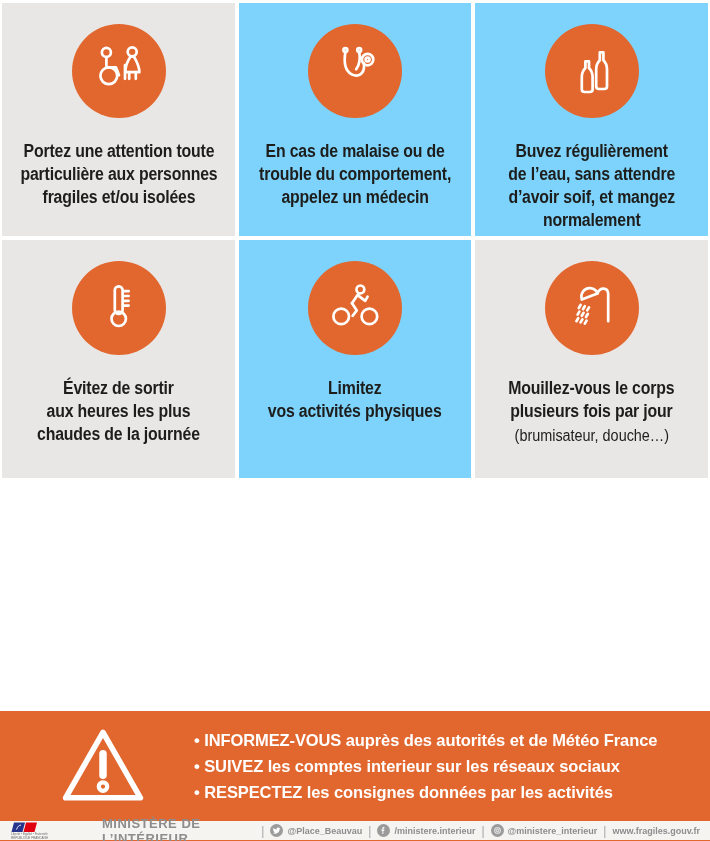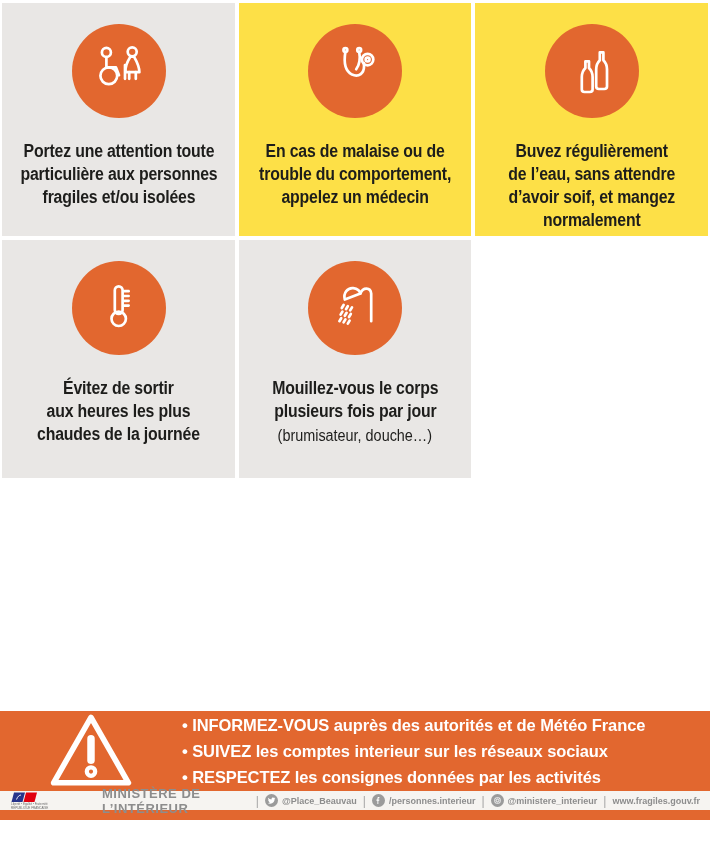--- a/index.html
+++ b/index.html
@@ -12,21 +12,21 @@
   .grid{
     display:grid;
     grid-template-columns:233px 232px 233px;
     grid-template-rows:233px 238px 227px;
     gap:4px;
     padding:3px 2px 0 2px;
     background:#ffffff;
   }
   .cell{display:flex;flex-direction:column;align-items:center;text-align:center;}
   .cell.gray{background:#e9e7e5;}
-  .cell.white{background:#fde047;}
+  .cell.white{background:#7dd3fc;}
   .icon-circle{
     width:94px;height:94px;border-radius:50%;
     background:#e2672f;flex:0 0 auto;
     display:flex;align-items:center;justify-content:center;
     margin-top:21px;
   }
   .icon-circle svg{width:60px;height:60px;}
   .ic{stroke:#ffffff;fill:none;stroke-width:4.5;stroke-linecap:round;stroke-linejoin:round;}
   .headline{
     font-size:18px;font-weight:bold;line-height:23px;letter-spacing:-0.2px;
@@ -45,22 +45,22 @@
   }
   .photo-title{
     position:absolute;left:0;right:0;bottom:12px;text-align:center;
     transform:scaleX(0.82);transform-origin:50% 100%;
     color:#17171f;
   }
   .photo-title .l1{font-size:34px;font-weight:400;line-height:36px;letter-spacing:0.5px;}
   .photo-title .l2{font-size:36px;font-weight:700;line-height:38px;letter-spacing:0.5px;}
   
   .banner{
-    margin-top:2px;height:80px;background:#e2672f;
-    display:flex;align-items:center;padding-left:44px;box-sizing:border-box;
+    margin-top:2px;height:110px;background:#e2672f;
+    display:flex;align-items:center;padding-left:56px;box-sizing:border-box;
   }
   .tri{width:94px;height:86px;margin-right:44px;flex:0 0 auto;}
   .tri svg{width:94px;height:86px;}
   .bullets{color:#ffffff;font-size:16.5px;font-weight:bold;line-height:26px;letter-spacing:-0.1px;}
   
   .footer{
     height:19px;background:#f6f4f1;
     display:flex;align-items:center;justify-content:space-between;
     padding:0 10px;box-sizing:border-box;
   }
@@ -145,20 +145,36 @@
           <path d="M58,38 L66,38"></path>
             <path d="M58,46 L66,46"></path>
         </g>
       </svg>
     </div>
     <div class="headline">Évitez de sortir
 aux heures les plus
 chaudes de la journée</div>
   </div>
 
+  <div class="cell white">
+    <div class="icon-circle">
+      <svg viewBox="0 0 100 100">
+        <g class="ic" stroke-width="4">
+          <circle cx="27" cy="64" r="13"></circle>
+          <circle cx="74" cy="64" r="13"></circle>
+          <circle cx="59" cy="19" r="6.5"></circle>
+          <path d="M56,26 L45,42"></path>
+          <path d="M55,29 L67,38 L71,31"></path>
+          <path d="M45,42 L53,54 L46,63"></path>
+        </g>
+      </svg>
+    </div>
+    <div class="headline">Limitez
+vos activités physiques</div>
+  </div>
 
   <div class="cell gray">
     <div class="icon-circle">
       <svg viewBox="0 0 100 100">
         <g class="ic" stroke-width="4">
           <path d="M33,36 C30,25 38,16 47,17 C54,18 58,21 59,26 Z"></path>
           <path d="M59,26 C63,15 76,15 77,26 L77,72"></path>
           <path d="M31,45 L28,50"></path>
             <path d="M38,47 L35,52"></path>
             <path d="M45,49 L42,54"></path>
@@ -209,21 +225,21 @@
     <svg class="soc-ic" viewBox="0 0 16 16">
       <circle cx="8" cy="8" r="8" fill="#9b9b9b"></circle>
       <path fill="#ffffff" d="M12.8,5.2c-0.35,0.16-0.72,0.26-1.1,0.31c0.4-0.24,0.7-0.62,0.84-1.07c-0.37,0.22-0.78,0.38-1.22,0.47C10.97,4.53,10.47,4.3,9.92,4.3C8.86,4.3,8,5.16,8,6.22c0,0.15,0.02,0.3,0.05,0.44C6.45,6.58,5.03,5.82,4.08,4.66C3.92,4.94,3.82,5.27,3.82,5.62c0,0.67,0.34,1.25,0.85,1.6C4.36,7.21,4.06,7.12,3.8,6.98v0.02c0,0.93,0.66,1.71,1.54,1.88C5.18,8.93,5,8.95,4.83,8.95c-0.12,0-0.24-0.01-0.36-0.03c0.24,0.76,0.95,1.32,1.79,1.33c-0.66,0.51-1.48,0.82-2.38,0.82c-0.15,0-0.31-0.01-0.46-0.03c0.85,0.55,1.86,0.86,2.94,0.86c3.53,0,5.46-2.92,5.46-5.46l-0.01-0.25C12.19,6.01,12.53,5.63,12.8,5.2z"></path>
     </svg>
     <span>@Place_Beauvau</span>
     <span class="sep">|</span>
     <svg class="soc-ic" viewBox="0 0 16 16">
       <circle cx="8" cy="8" r="8" fill="#9b9b9b"></circle>
       <path fill="#ffffff" d="M8.9,8.2 L9.1,6.8 L7.8,6.8 L7.8,5.9 c0-0.4,0.2-0.8,0.82-0.8 L9.15,5.1 L9.15,3.9 C9.15,3.9,8.67,3.82,8.22,3.82 c-0.95,0-1.57,0.58-1.57,1.62 L6.65,6.8 L5.45,6.8 L5.45,8.2 L6.65,8.2 L6.65,12.4 L7.8,12.4 L7.8,8.2 Z"></path>
     </svg>
-    <span>/personnes.interieur</span>
+    <span>/ministere.interieur</span>
     <span class="sep">|</span>
     <svg class="soc-ic" viewBox="0 0 16 16">
       <circle cx="8" cy="8" r="8" fill="#9b9b9b"></circle>
       <rect x="4.7" y="4.7" width="6.6" height="6.6" rx="1.9" fill="none" stroke="#ffffff" stroke-width="1.1"></rect>
       <circle cx="8" cy="8" r="1.6" fill="none" stroke="#ffffff" stroke-width="1.1"></circle>
       <circle cx="10.3" cy="5.8" r="0.55" fill="#ffffff"></circle>
     </svg>
     <span>@ministere_interieur</span>
     <span class="sep">|</span>
     <span>www.fragiles.gouv.fr</span>

